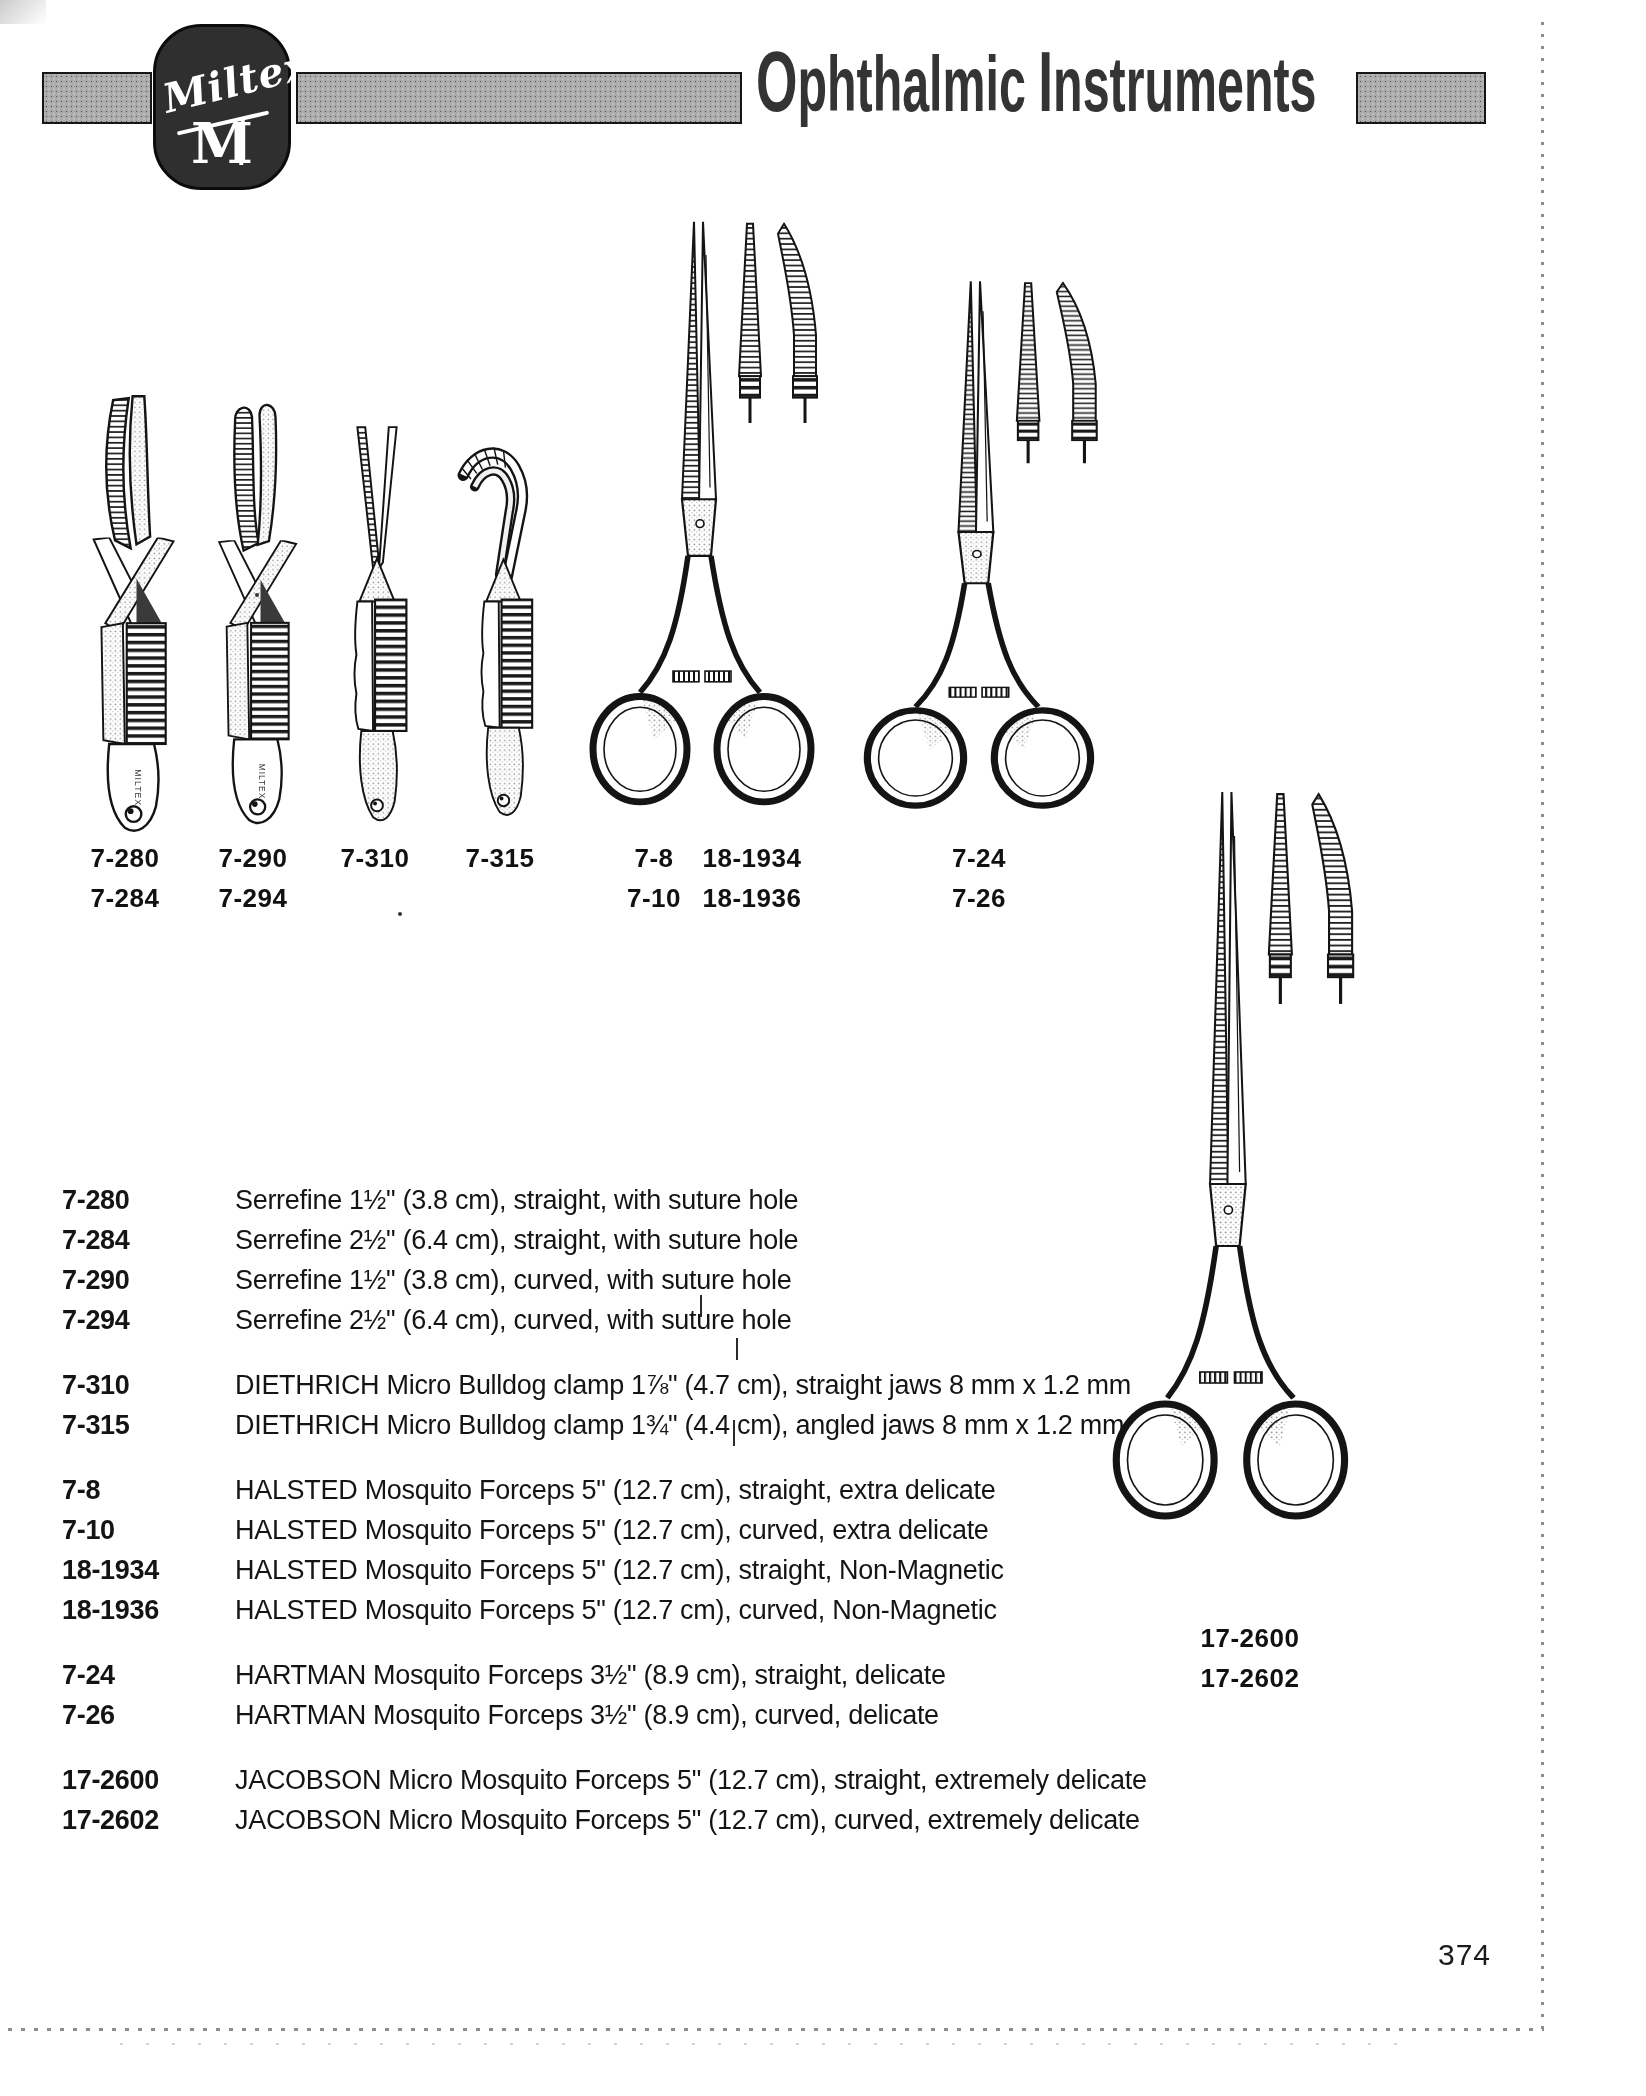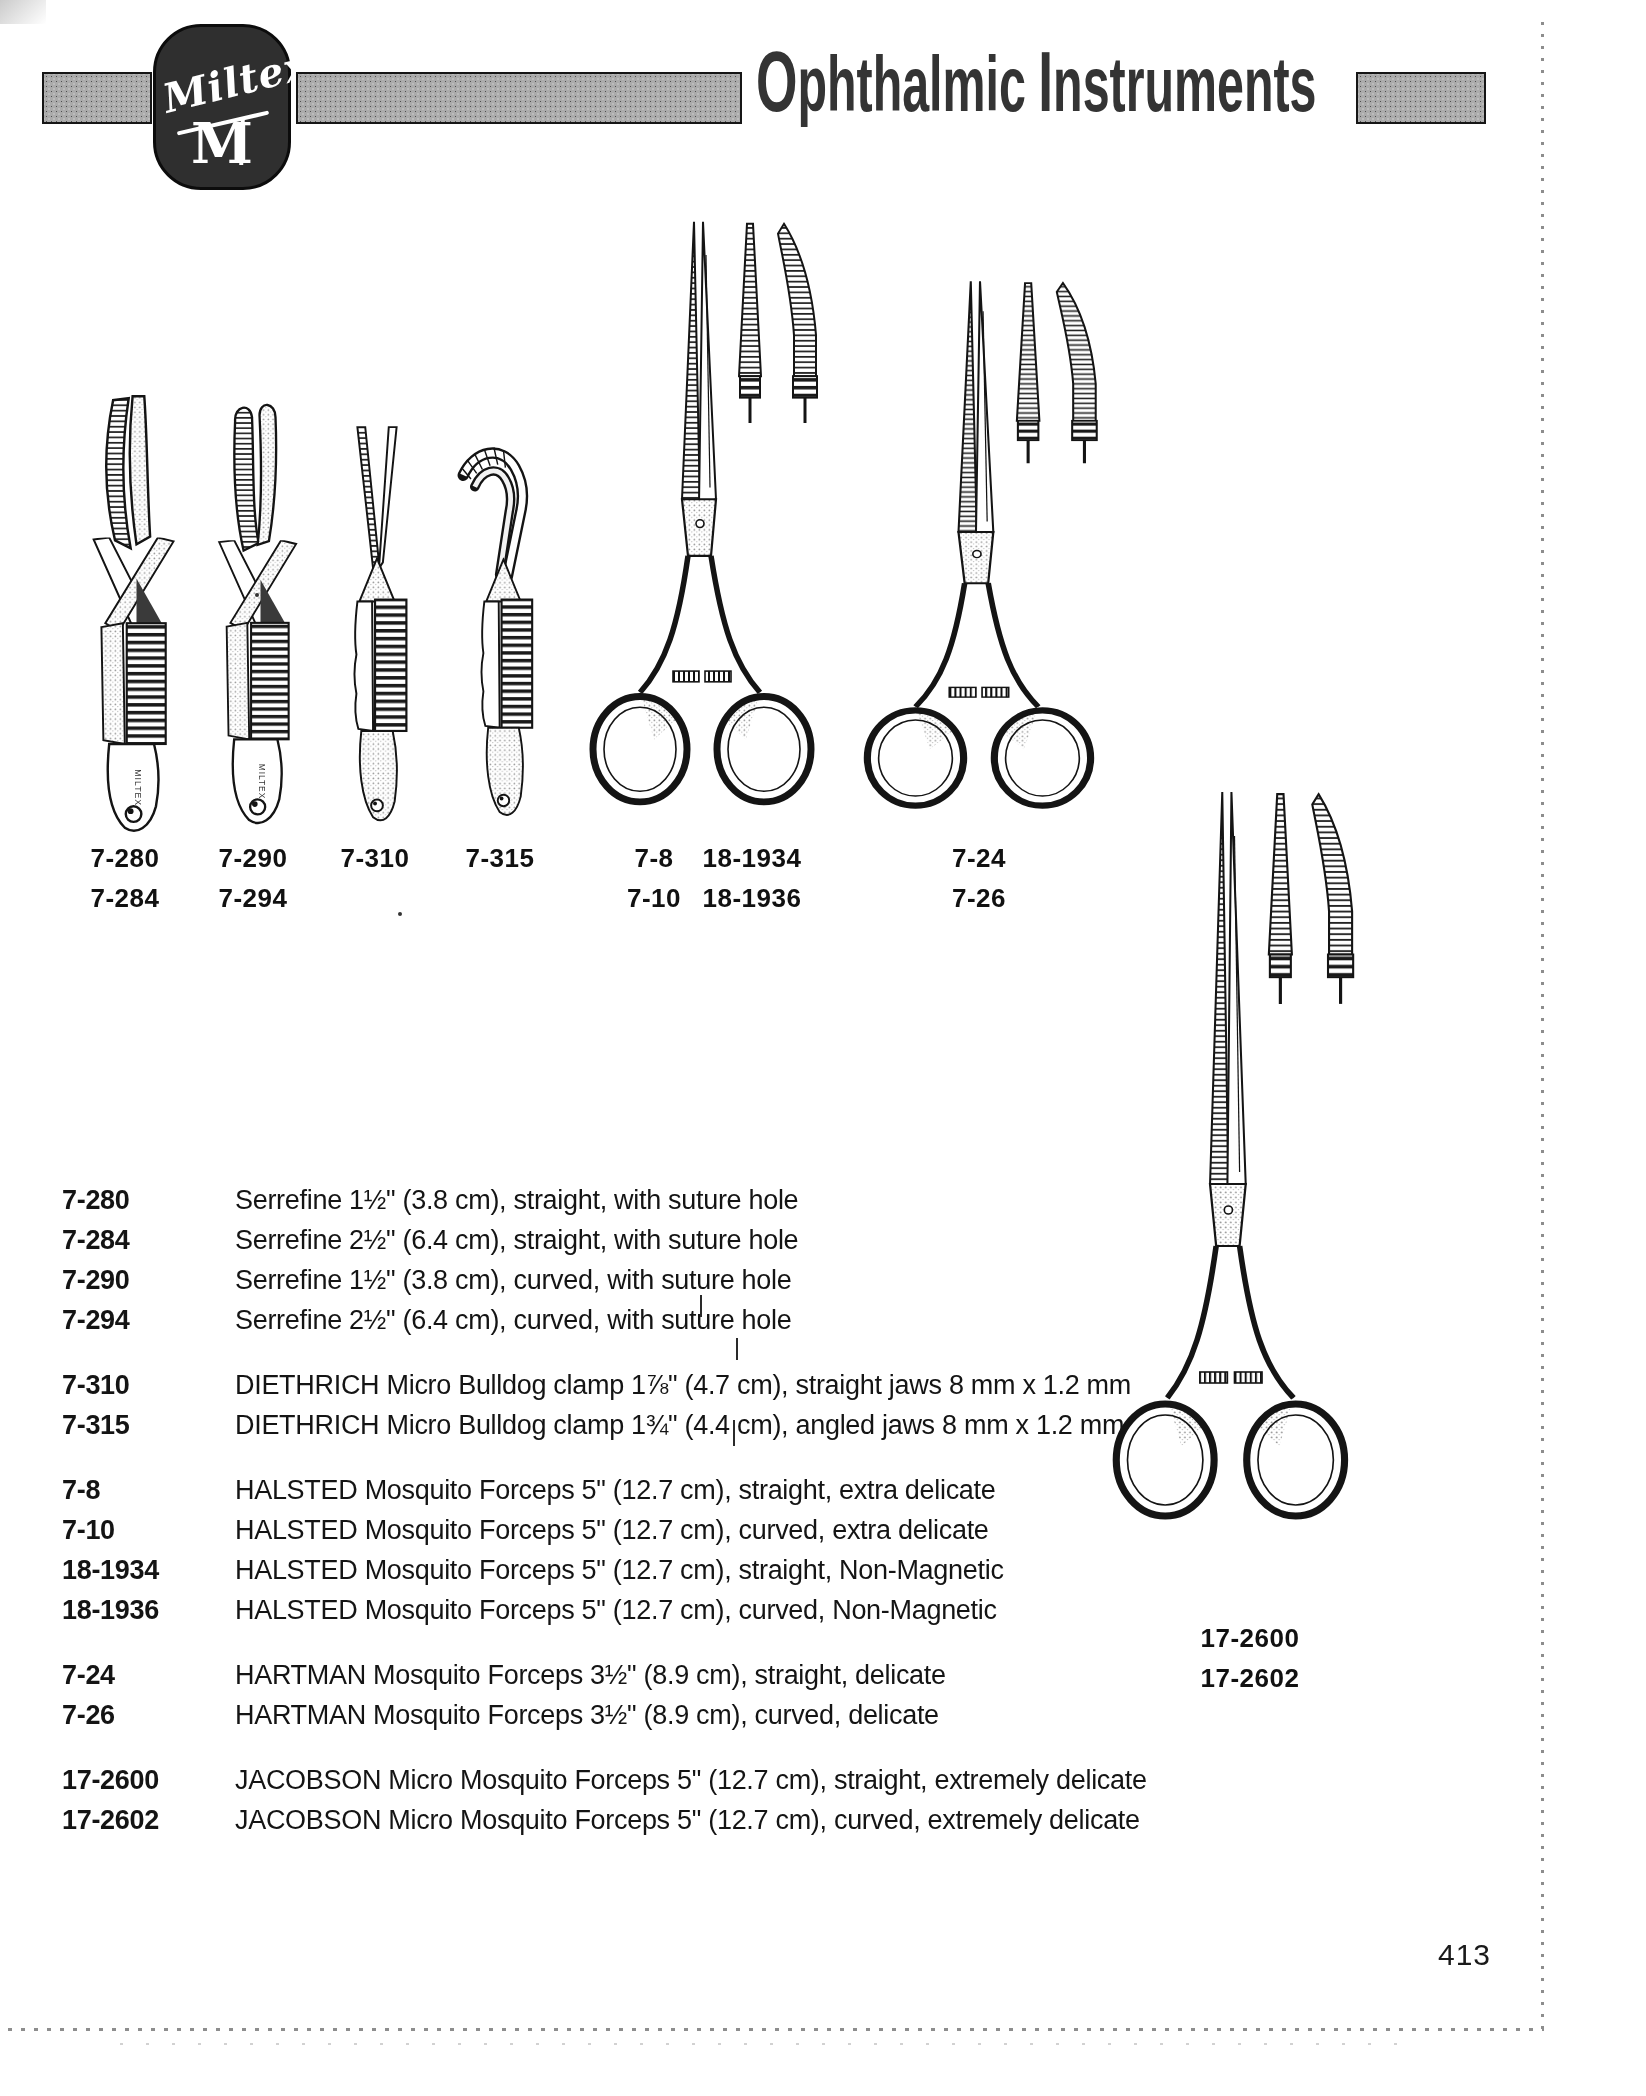--- a/index.html
+++ b/index.html
@@ -318,21 +318,21 @@
           <span class="cat-code">17-2600</span>
           <span class="cat-desc">JACOBSON Micro Mosquito Forceps 5" (12.7 cm), straight, extremely delicate</span>
         </div>
       <div class="cat-row">
           <span class="cat-code">17-2602</span>
           <span class="cat-desc">JACOBSON Micro Mosquito Forceps 5" (12.7 cm), curved, extremely delicate</span>
         </div>
     </div>
   </div>
 
-  <div id="page-num">413</div>
+  <div id="page-num">374</div>
   <div class="dot-v"></div>
   <div class="dot-h"></div>
   <div class="dot-h2"></div>
   <div class="tick" style="left:700px;top:1295px;height:22px"></div>
   <div class="tick" style="left:736px;top:1338px;height:22px"></div>
   <div class="tick" style="left:733px;top:1420px;height:26px"></div>
   <div class="speck" style="left:398px;top:912px"></div>
   <div class="speck" style="left:255px;top:593px"></div>
 
 </div>

